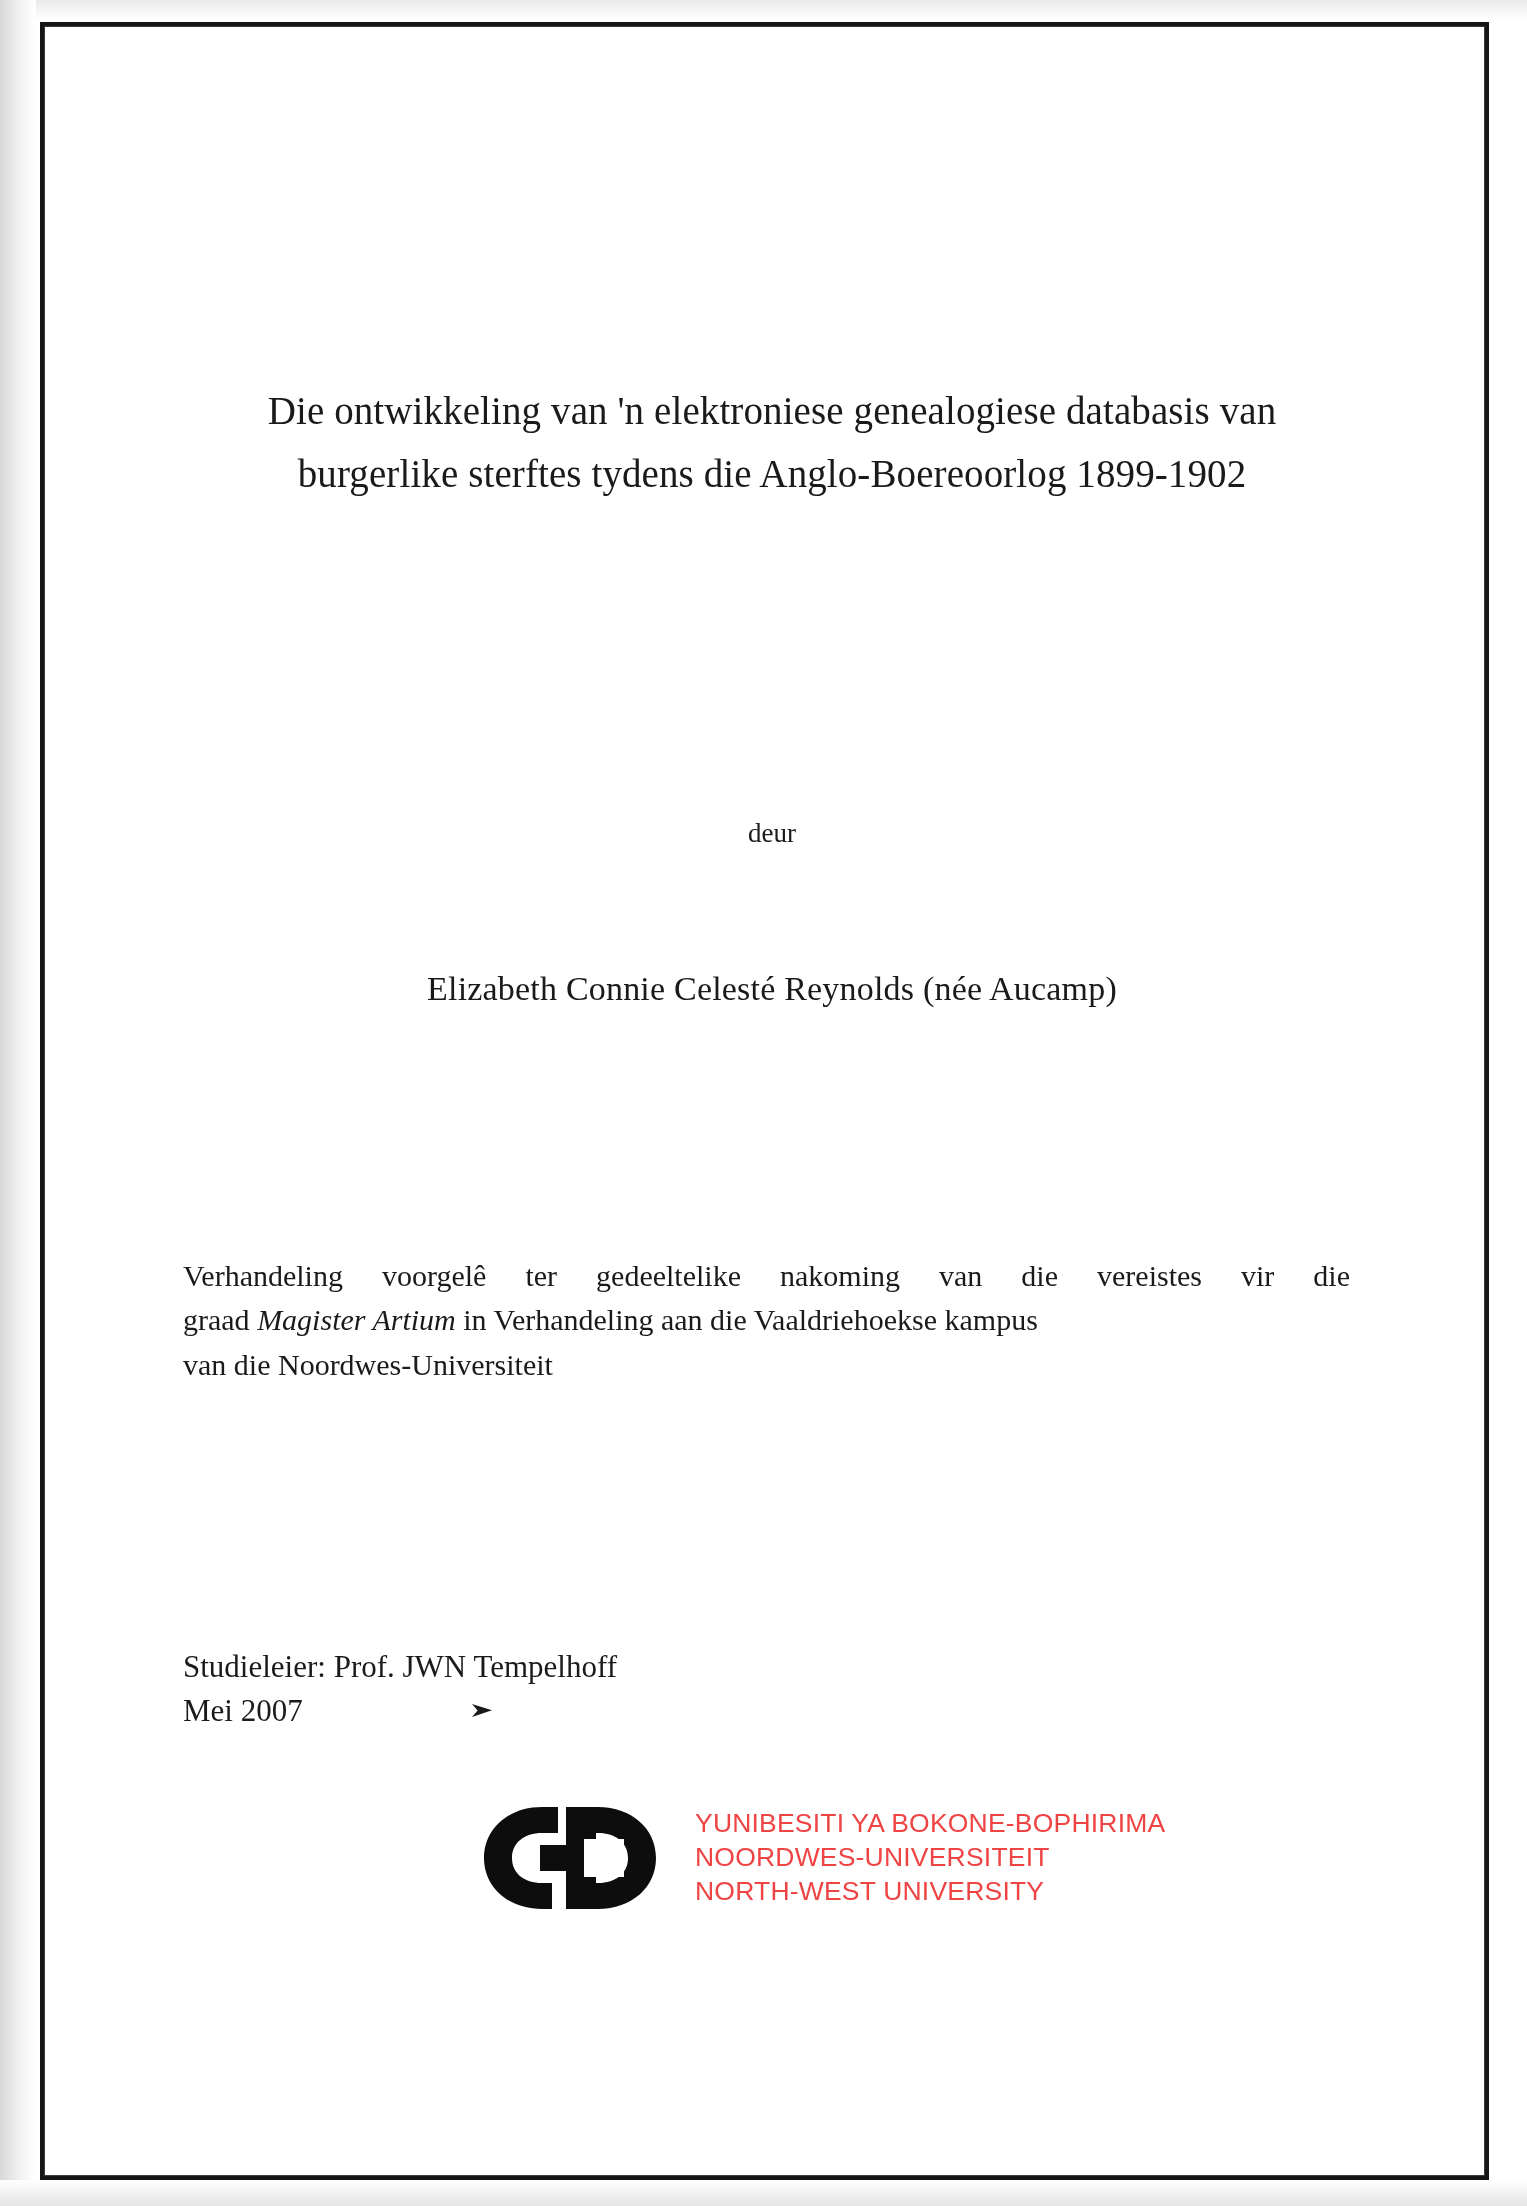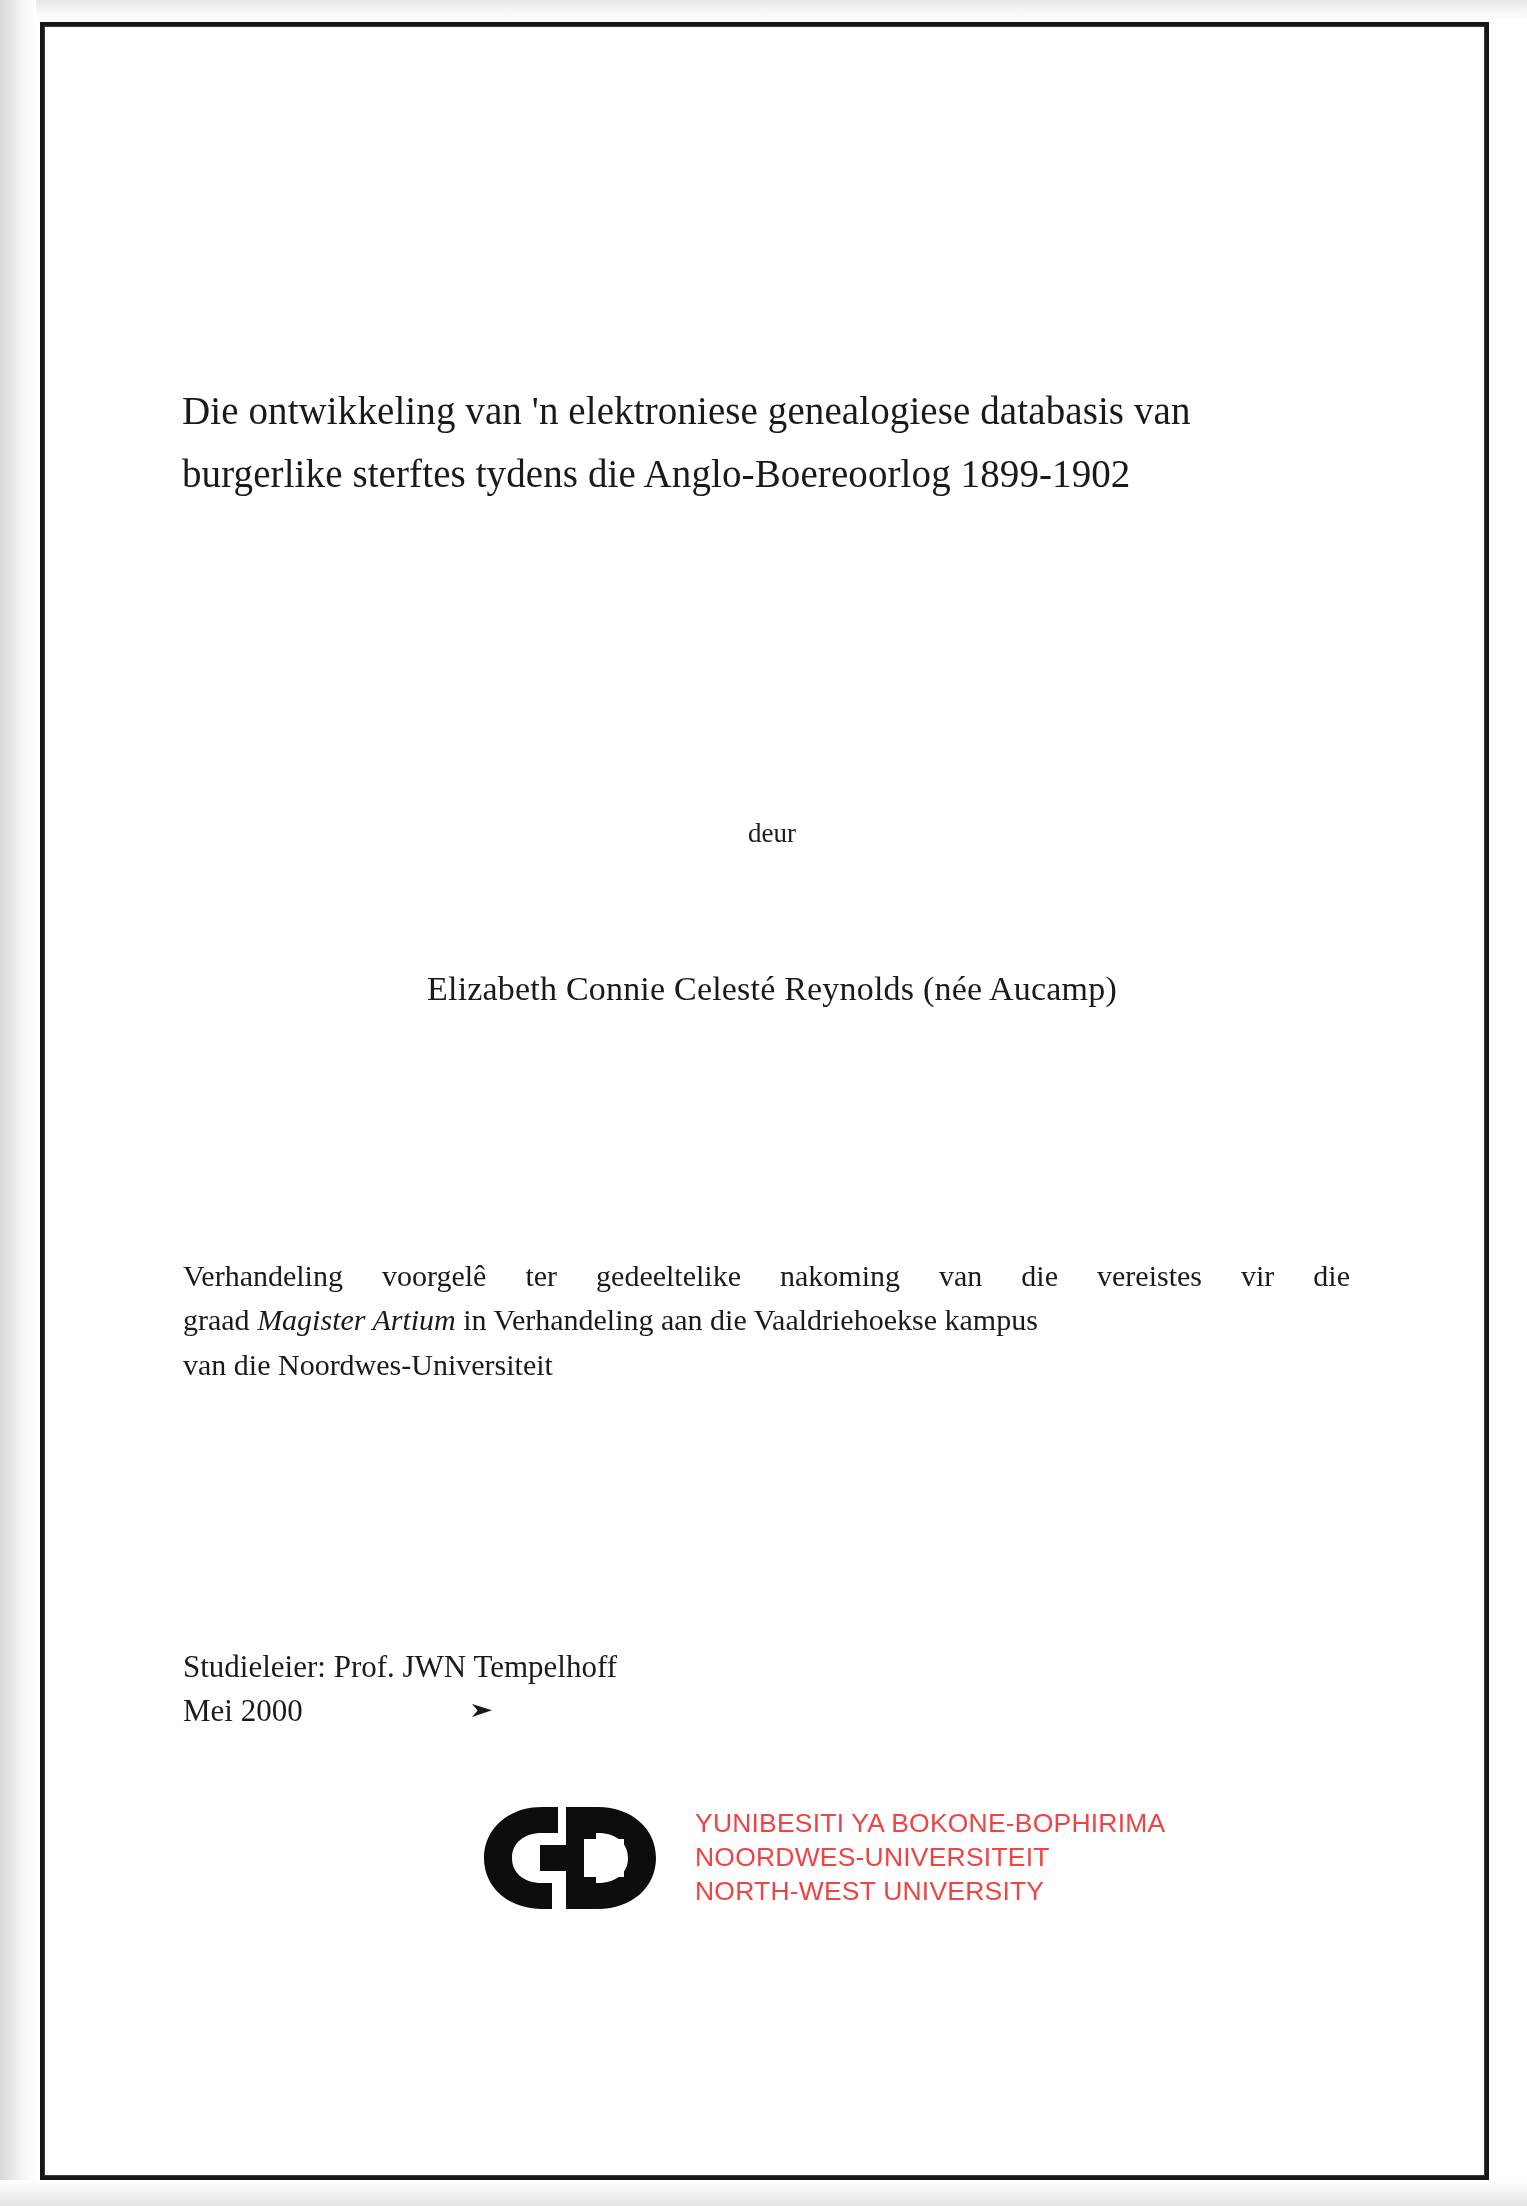--- a/index.html
+++ b/index.html
@@ -70,21 +70,21 @@
     top: 26px;
     width: 1240px;
     height: 2150px;
   }
 
   .title {
     position: absolute;
     left: 32px;
     top: 353px;
     width: 1180px;
-    text-align: left;
+    text-align: center;
     font-size: 39px;
     line-height: 1.62;
     letter-spacing: 0.1px;
   }
   .title .line2 { display: block; }
 
   .byline-label {
     position: absolute;
     left: 32px;
     top: 792px;
@@ -196,21 +196,21 @@
     <div class="author">Elizabeth Connie Celesté Reynolds (née Aucamp)</div>
 
     <div class="statement">
       <span class="just-line">Verhandeling voorgelê ter gedeeltelike nakoming van die vereistes vir die</span>
       <span class="plain-line"><span>graad </span><i>Magister Artium</i><span> in Verhandeling aan die Vaaldriehoekse kampus</span></span>
       <span class="plain-line">van die Noordwes-Universiteit</span>
     </div>
 
     <div class="supervisor">
       <span>Studieleier: Prof. JWN Tempelhoff</span>
-      <span class="date-line">Mei 2000</span>
+      <span class="date-line">Mei 2007</span>
     </div>
 
     <div class="stray-mark"></div>
 
     <div class="logo-block">
       <div class="logo-mark">
         <svg width="200" height="110" viewBox="0 0 200 110" xmlns="http://www.w3.org/2000/svg">
           <path d="M62 4 C28 4 4 26 4 55 C4 84 28 106 62 106 L72 106 L72 80 L62 80 C44 80 32 70 32 55 C32 40 44 30 62 30 L78 30 L78 4 Z" fill="#0d0d0d"></path>
           <rect x="60" y="42" width="58" height="26" fill="#0d0d0d"></rect>
           <path d="M104 4 L104 30 L118 30 C136 30 148 40 148 55 C148 70 136 80 118 80 L104 80 L104 106 L118 106 C152 106 176 84 176 55 C176 26 152 4 118 4 Z" fill="#0d0d0d"></path>

